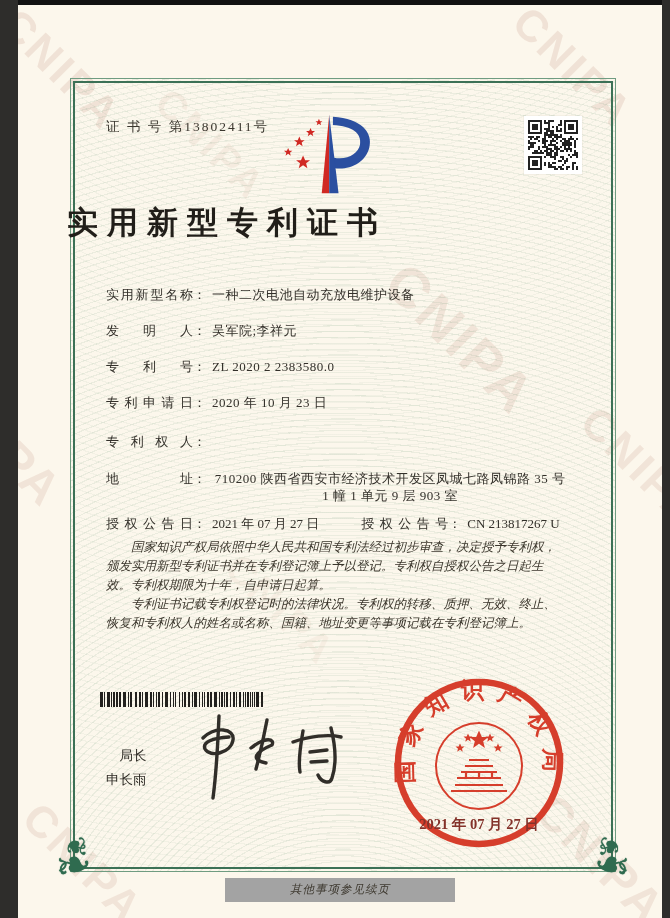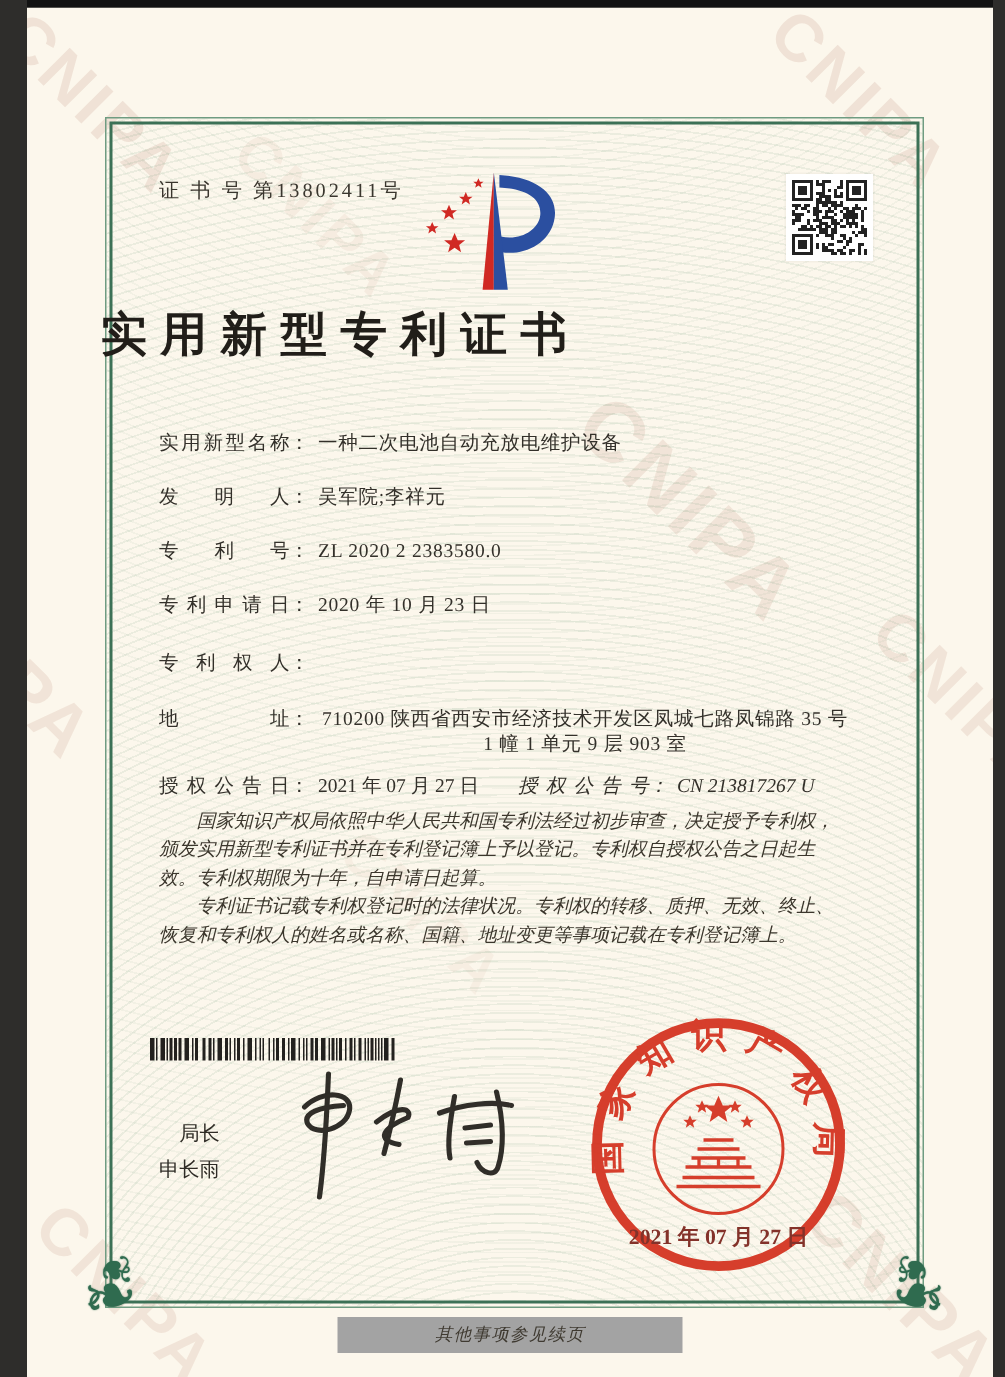--- a/index.html
+++ b/index.html
@@ -41,21 +41,21 @@
 
   .doc-title { position:absolute; left:0; top:124px; width:100%; text-align:left;
                font-size:31px; font-weight:700; letter-spacing:9px; color:#211e19; text-indent:9px; }
 
   .fields { position:absolute; left:48px; top:208px; width:462px; font-size:13px; color:#33302a; }
   .f-row { position:absolute; left:0; display:flex; align-items:flex-start; line-height:17px; }
   .f-label { display:inline-block; width:87px; text-align:justify; text-align-last:justify; flex:0 0 87px; }
   .f-colon { flex:0 0 auto; padding-right:6px; }
   .f-value { flex:1 1 auto; letter-spacing:.5px;text-align:center; }
   .r1{top:0} .r2{top:36px} .r3{top:72px} .r4{top:108px} .r5{top:147px} .r6{top:184px; width:462px;} .r7{top:229px; width:520px;}
-  .grant-2 { margin-left:26px; display:flex;font-style:italic; }
+  .grant-2 { margin-left:42px; display:flex; }
 
   .paras { position:absolute; left:48px; top:460px; width:452px; font-size:12.5px; line-height:19px;
            font-style:italic; color:#3b362c; }
   .paras p { text-indent:2em; }
 
   .barcode { position:absolute; left:42px; top:614px; width:166px; height:16px; }
 
   .signer { position:absolute; left:48px; top:666px; font-size:13.5px; color:#2f2c26; line-height:24px;text-align:right; }
   .signature { position:absolute; left:118px; top:628px; width:190px; height:100px; }
 

